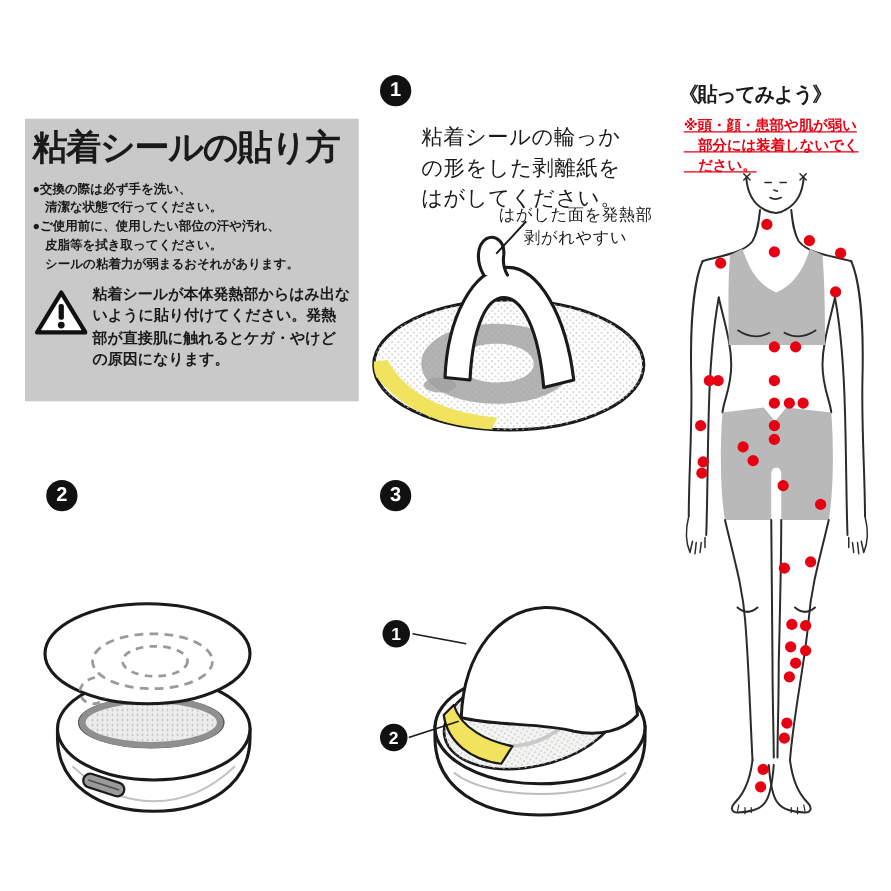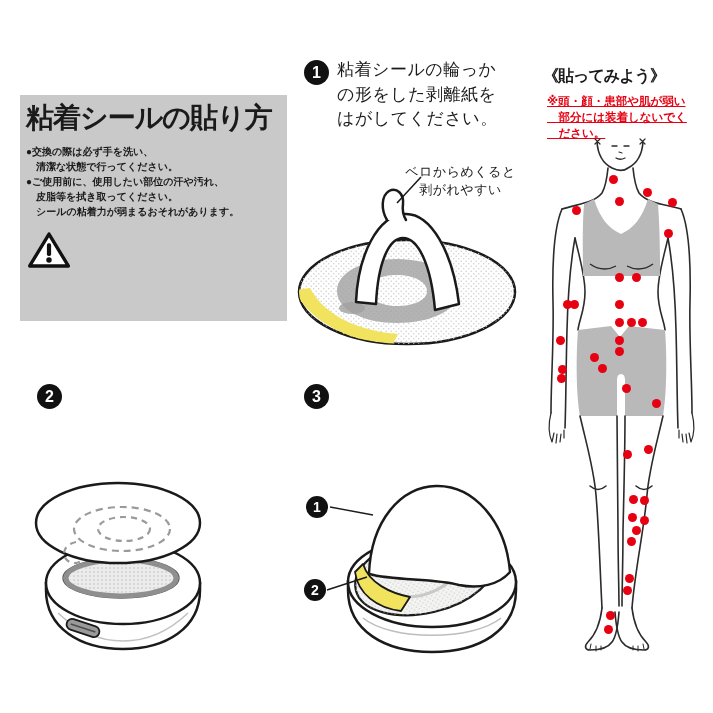--- a/index.html
+++ b/index.html
@@ -17,21 +17,21 @@
   .warning-row{display:flex;margin-top:8px;align-items:flex-start;}
   .warning-icon{width:42px;height:38px;flex:0 0 42px;margin:4px 4px 0 2px;}
   .warning-text{font-size:12px;font-weight:700;line-height:1.45;}
 
   
   .badge{width:25px;height:25px;border-radius:50%;background:#111;color:#fff;
          display:flex;align-items:center;justify-content:center;
          font-size:16px;font-weight:900;line-height:1;}
   .badge.small{width:22px;height:22px;font-size:14px;}
 
-  .step-text{font-size:17px;line-height:1.45;font-weight:500;letter-spacing:0.5px;}
+  .step-text{font-size:17px;line-height:1.45;font-weight:500;letter-spacing:0.5px;margin-top:40px;}
   .annotation{font-size:13px;line-height:1.4;text-align:center;letter-spacing:0.5px;}
 
   
   .try-title{font-size:16px;font-weight:900;letter-spacing:-1px;}
   .try-note{font-size:11.5px;font-weight:700;line-height:1.4;}
 
   .body-dot{position:absolute;width:9px;height:9px;border-radius:50%;}
 
   svg{display:block;}
 </style>
@@ -48,28 +48,29 @@
 　皮脂等を拭き取ってください。
 　シールの粘着力が弱まるおそれがあります。</div>
     <div class="warning-row">
       <span class="warning-icon">
         <svg viewBox="0 0 100 88" width="42" height="38">
           <path d="M50,6 L96,82 L4,82 Z" fill="#fff" stroke="#111" stroke-width="8" stroke-linejoin="round"></path>
           <rect x="45" y="28" width="10" height="30" rx="4" fill="#111"></rect>
           <circle cx="50" cy="68" r="6.5" fill="#111"></circle>
         </svg>
       </span>
+      <div class="warning-text">粘着シールが本体発熱部からはみ出ないように貼り付けてください。発熱部が直接肌に触れるとケガ・やけどの原因になります。</div>
     </div>
   </div>
 
   <div class="abs badge" style="left:304px;top:60px;">1</div>
   <div class="abs step-text preline" style="left:337px;top:58px;width:200px;">粘着シールの輪っか
 の形をした剥離紙を
 はがしてください。</div>
-  <div class="abs annotation preline" style="left:398px;top:163px;width:125px;">ベロからめくると
+  <div class="abs annotation preline" style="left:398px;top:163px;width:125px;">はがした面を発熱部
 剥がれやすい</div>
 
   <div class="abs" style="left:290px;top:150px;">
     <svg width="235" height="205" viewBox="0 0 235 205">
       <defs>
         <pattern id="dots1" width="5" height="5" patternUnits="userSpaceOnUse">
           <circle cx="1.2" cy="1.2" r="0.8" fill="#cfcfcf"></circle>
           <circle cx="3.7" cy="3.7" r="0.8" fill="#cfcfcf"></circle>
         </pattern>
         <clipPath id="sealClip1">

